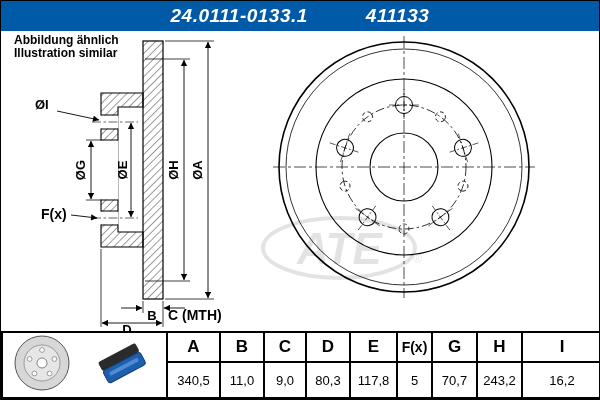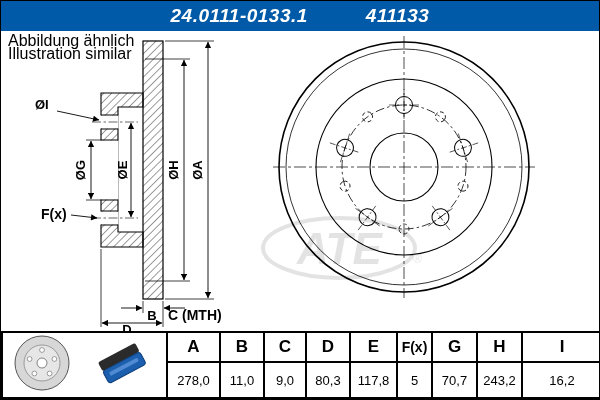--- a/index.html
+++ b/index.html
@@ -10,21 +10,21 @@
     padding-left:20px;
   }
   
   .header{
     position:absolute;top:0;left:0;width:100%;height:30px;
     background:#005aa7;color:#fff;display:flex;align-items:center;justify-content:center;
     gap:58px;font-size:19px;font-weight:bold;font-style:italic;letter-spacing:.5px;
   }
   
   .note{
-    position:absolute;top:33px;left:7px;font-size:16px;font-weight:normal;color:#000;line-height:13px;
+    position:absolute;top:33px;left:13px;font-size:12px;font-weight:bold;color:#000;line-height:13px;
   }
   
   .drawing{position:absolute;top:0;left:0;}
   
   table.dim{
     position:absolute;left:0;bottom:0;width:600px;height:66px;
     border-collapse:collapse;table-layout:fixed;background:#fff;
   }
   table.dim td,table.dim th{
     border:2px solid #000;text-align:center;vertical-align:middle;padding:0;color:#000;
@@ -225,21 +225,21 @@
       <th class="hdr">B</th>
       <th class="hdr">C</th>
       <th class="hdr">D</th>
       <th class="hdr">E</th>
       <th class="hdr small">F(x)</th>
       <th class="hdr">G</th>
       <th class="hdr">H</th>
       <th class="hdr">I</th>
     </tr>
     <tr>
-      <td class="val">278,0</td>
+      <td class="val">340,5</td>
       <td class="val">11,0</td>
       <td class="val">9,0</td>
       <td class="val">80,3</td>
       <td class="val">117,8</td>
       <td class="val">5</td>
       <td class="val">70,7</td>
       <td class="val">243,2</td>
       <td class="val">16,2</td>
     </tr>
   </tbody>

